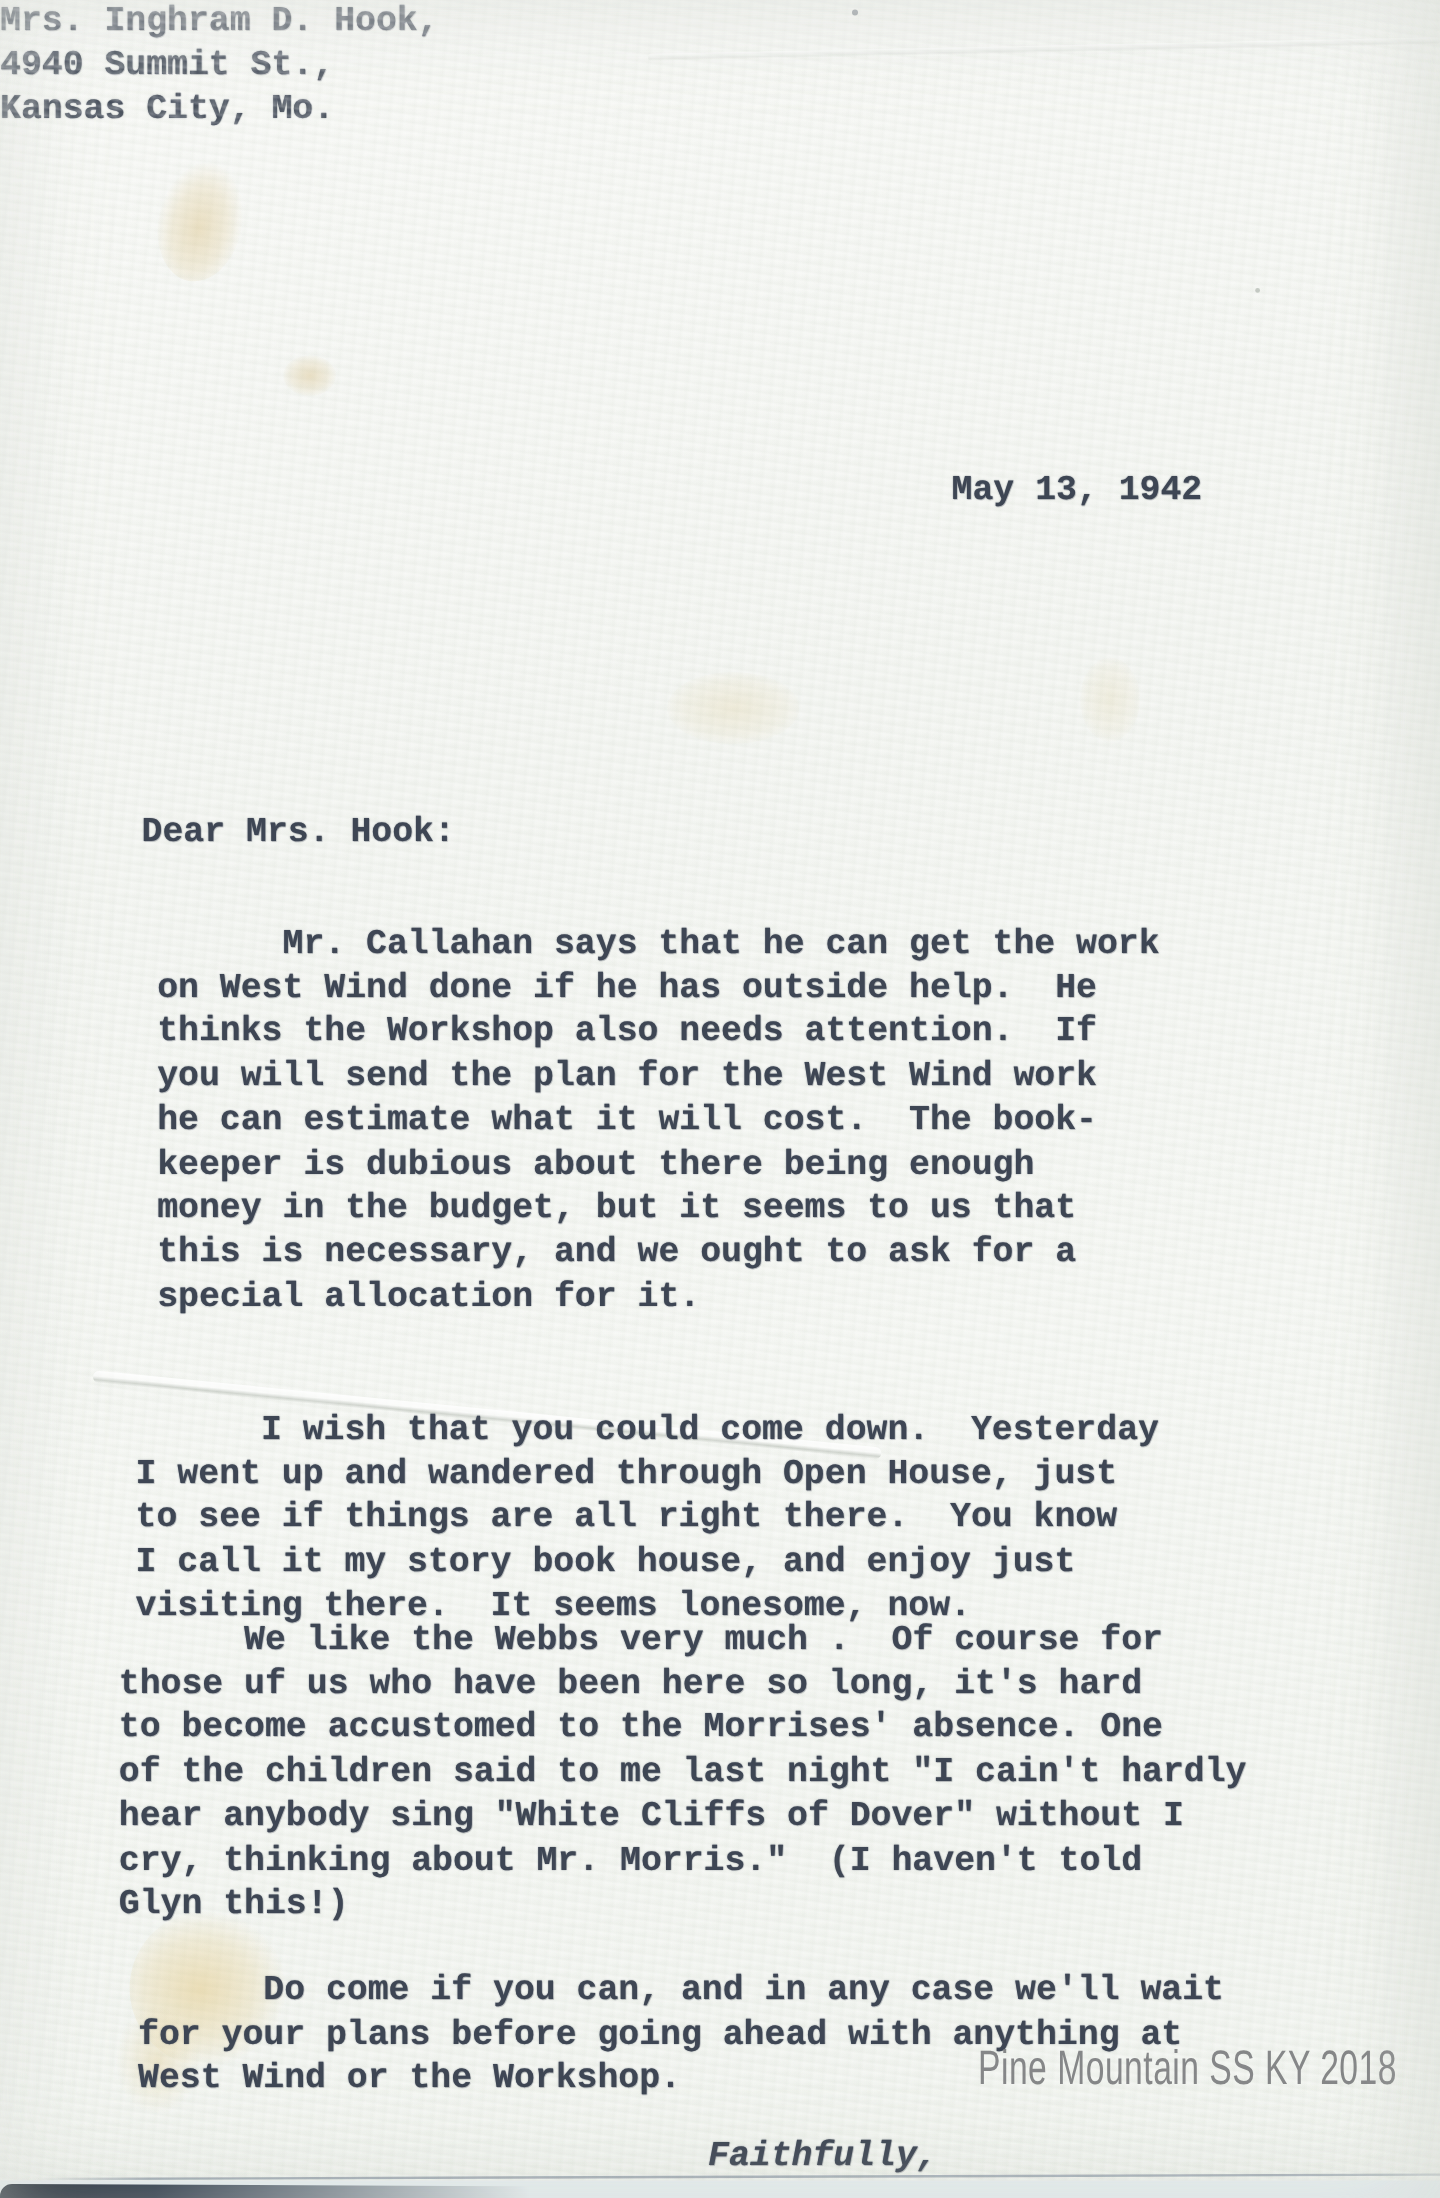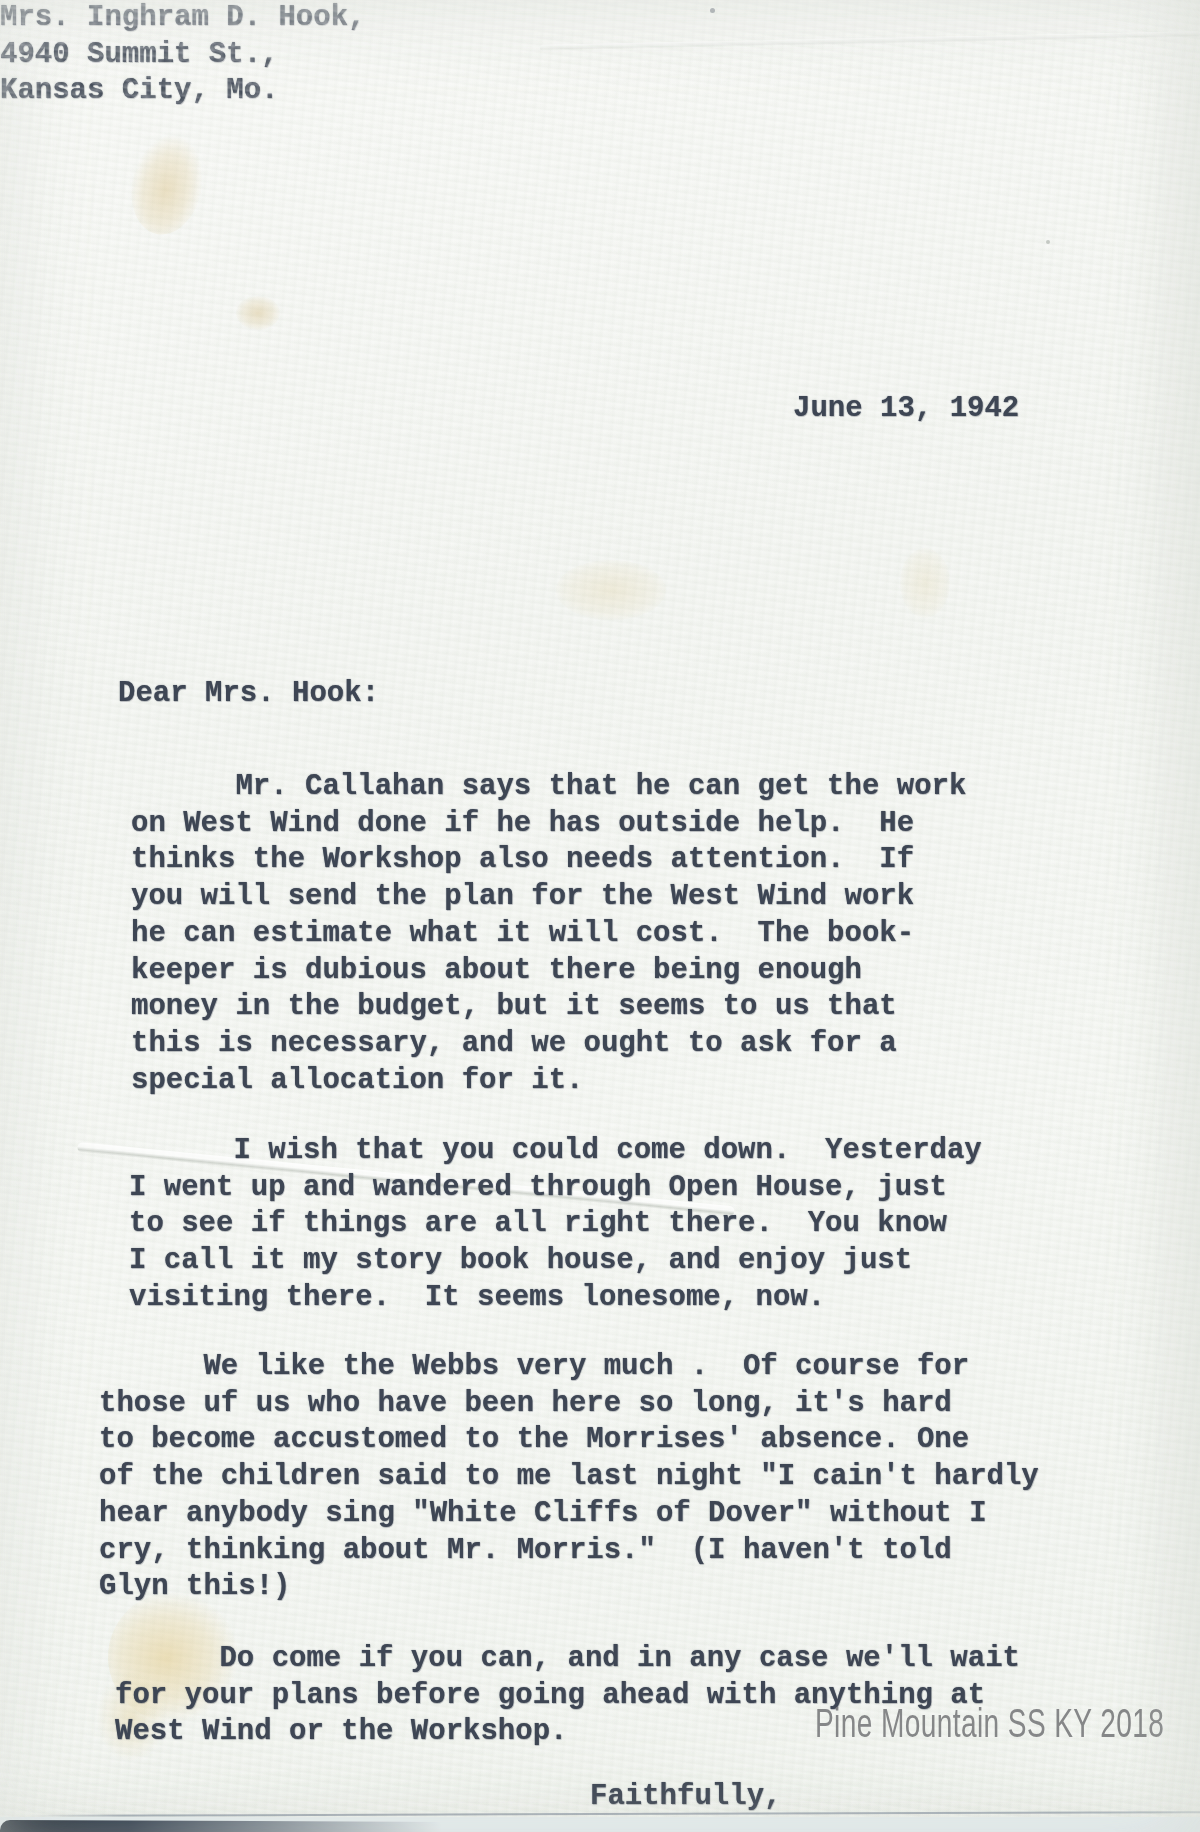--- a/index.html
+++ b/index.html
@@ -49,24 +49,24 @@
     white-space: pre-wrap;
     letter-spacing: 0px;
     text-shadow:
       0 0 1.3px rgba(62,70,84,0.65),
       0.6px 0.6px 0 rgba(62,70,84,0.22);
   }
   .date        { left: 793px; top: 391px; }
   .address     { left: 121px; top: 551px; }
   .salutation  { left: 118px; top: 676px; }
   .para-1      { left: 115px; top: 769px; margin-left: 16px; }
-  .para-2      { left: 113px; top: 1133px; margin-left: 16px; }
+  .para-2      { left: 113px; top: 1174px; }
   .para-3      { left: 99px; top: 1349px; }
   .para-4      { left: 115px; top: 1641px; }
-  .closing     { left: 590px; top: 1779px; }
+  .closing     { left: 590px; top: 1779px; font-style: italic; }
   
   .watermark {
     position: absolute;
     left: 815px; top: 1700px;
     font-family: "Liberation Sans", sans-serif;
     font-size: 36px;
     font-weight: 400;
     color: rgba(118,120,122,0.88);
     transform: scaleX(0.78) scaleY(1.12);
     transform-origin: left top;
@@ -161,21 +161,21 @@
   <div class="stain stain-c"></div>
   <div class="stain stain-d"></div>
   <div class="stain stain-e"></div>
   <div class="stain stain-f"></div>
 
   <div class="crease crease-top"></div>
   <div class="crease crease-main"></div>
   <div class="speck speck-1"></div>
   <div class="speck speck-2"></div>
 
-  <div class="tw date">June 13, 1942</div>
+  <div class="tw date">May 13, 1942</div>
 
   <div class="address">
     <div class="tw" style="position:static">Mrs. Inghram D. Hook,</div>
     <div class="tw" style="position:static">4940 Summit St.,</div>
     <div class="tw" style="position:static">Kansas City, Mo.</div>
   </div>
 
   <div class="tw salutation">Dear Mrs. Hook:</div>
 
   <div class="tw para-1">      Mr. Callahan says that he can get the work

